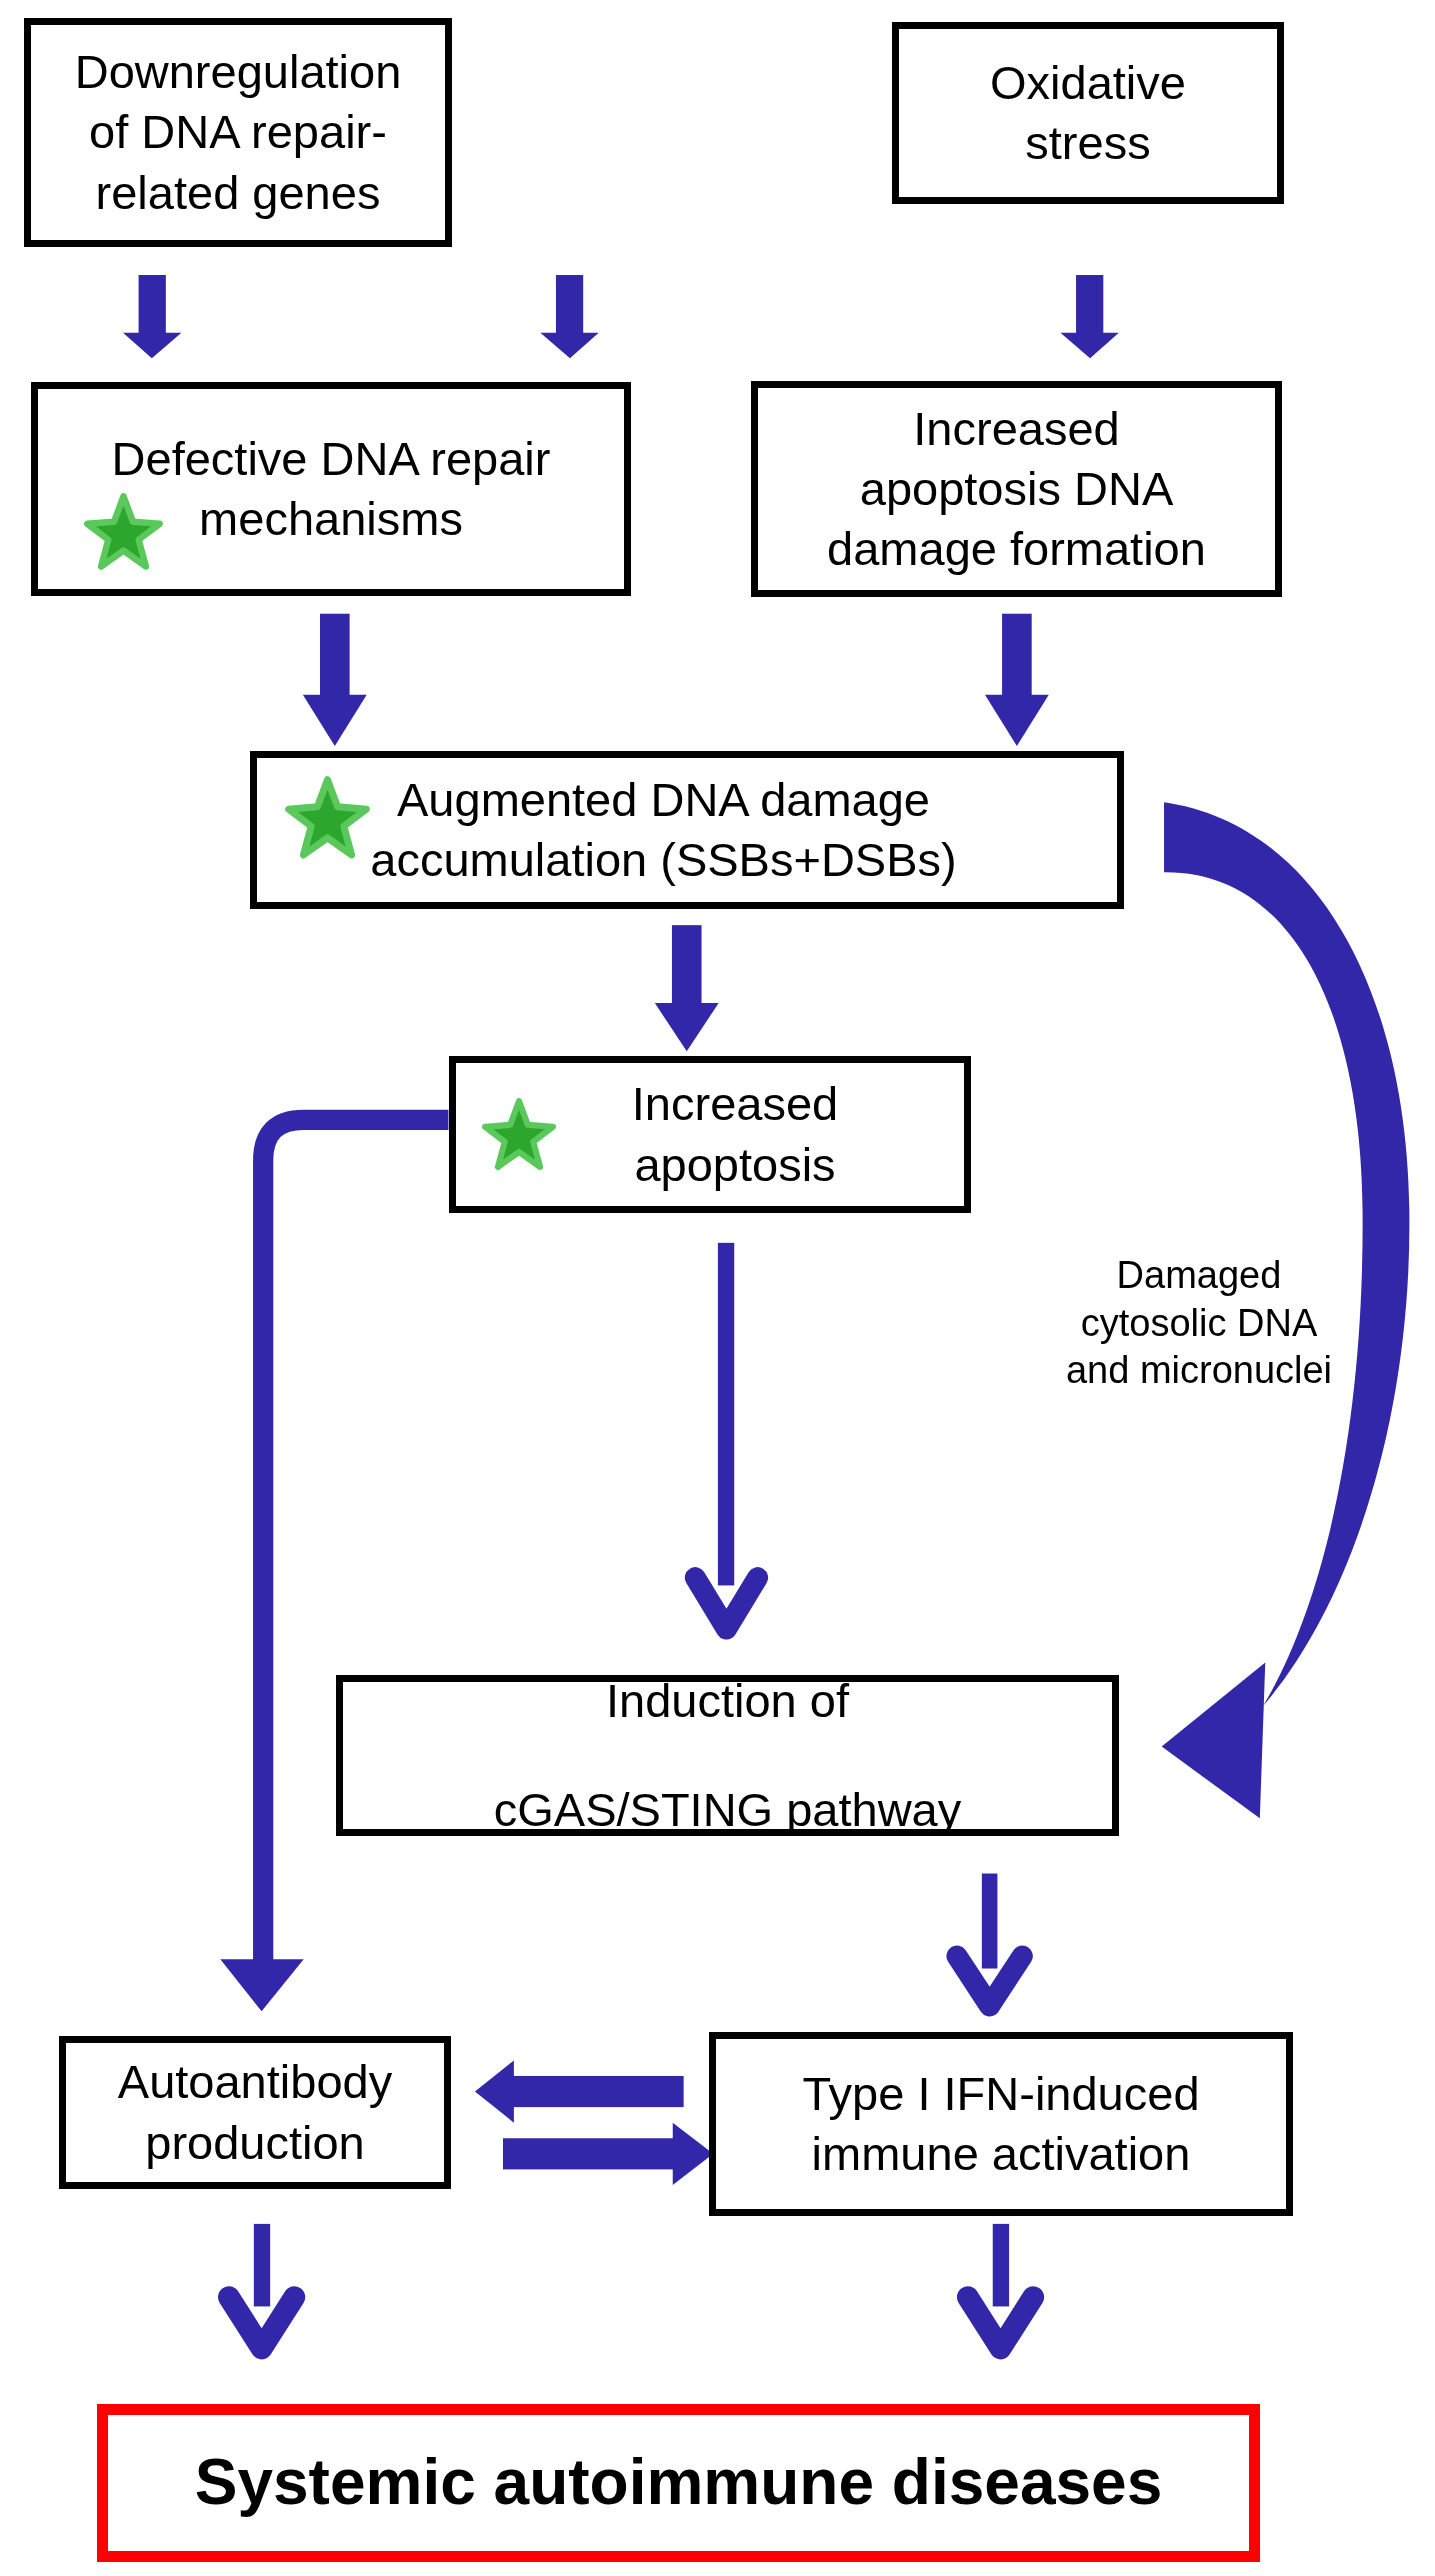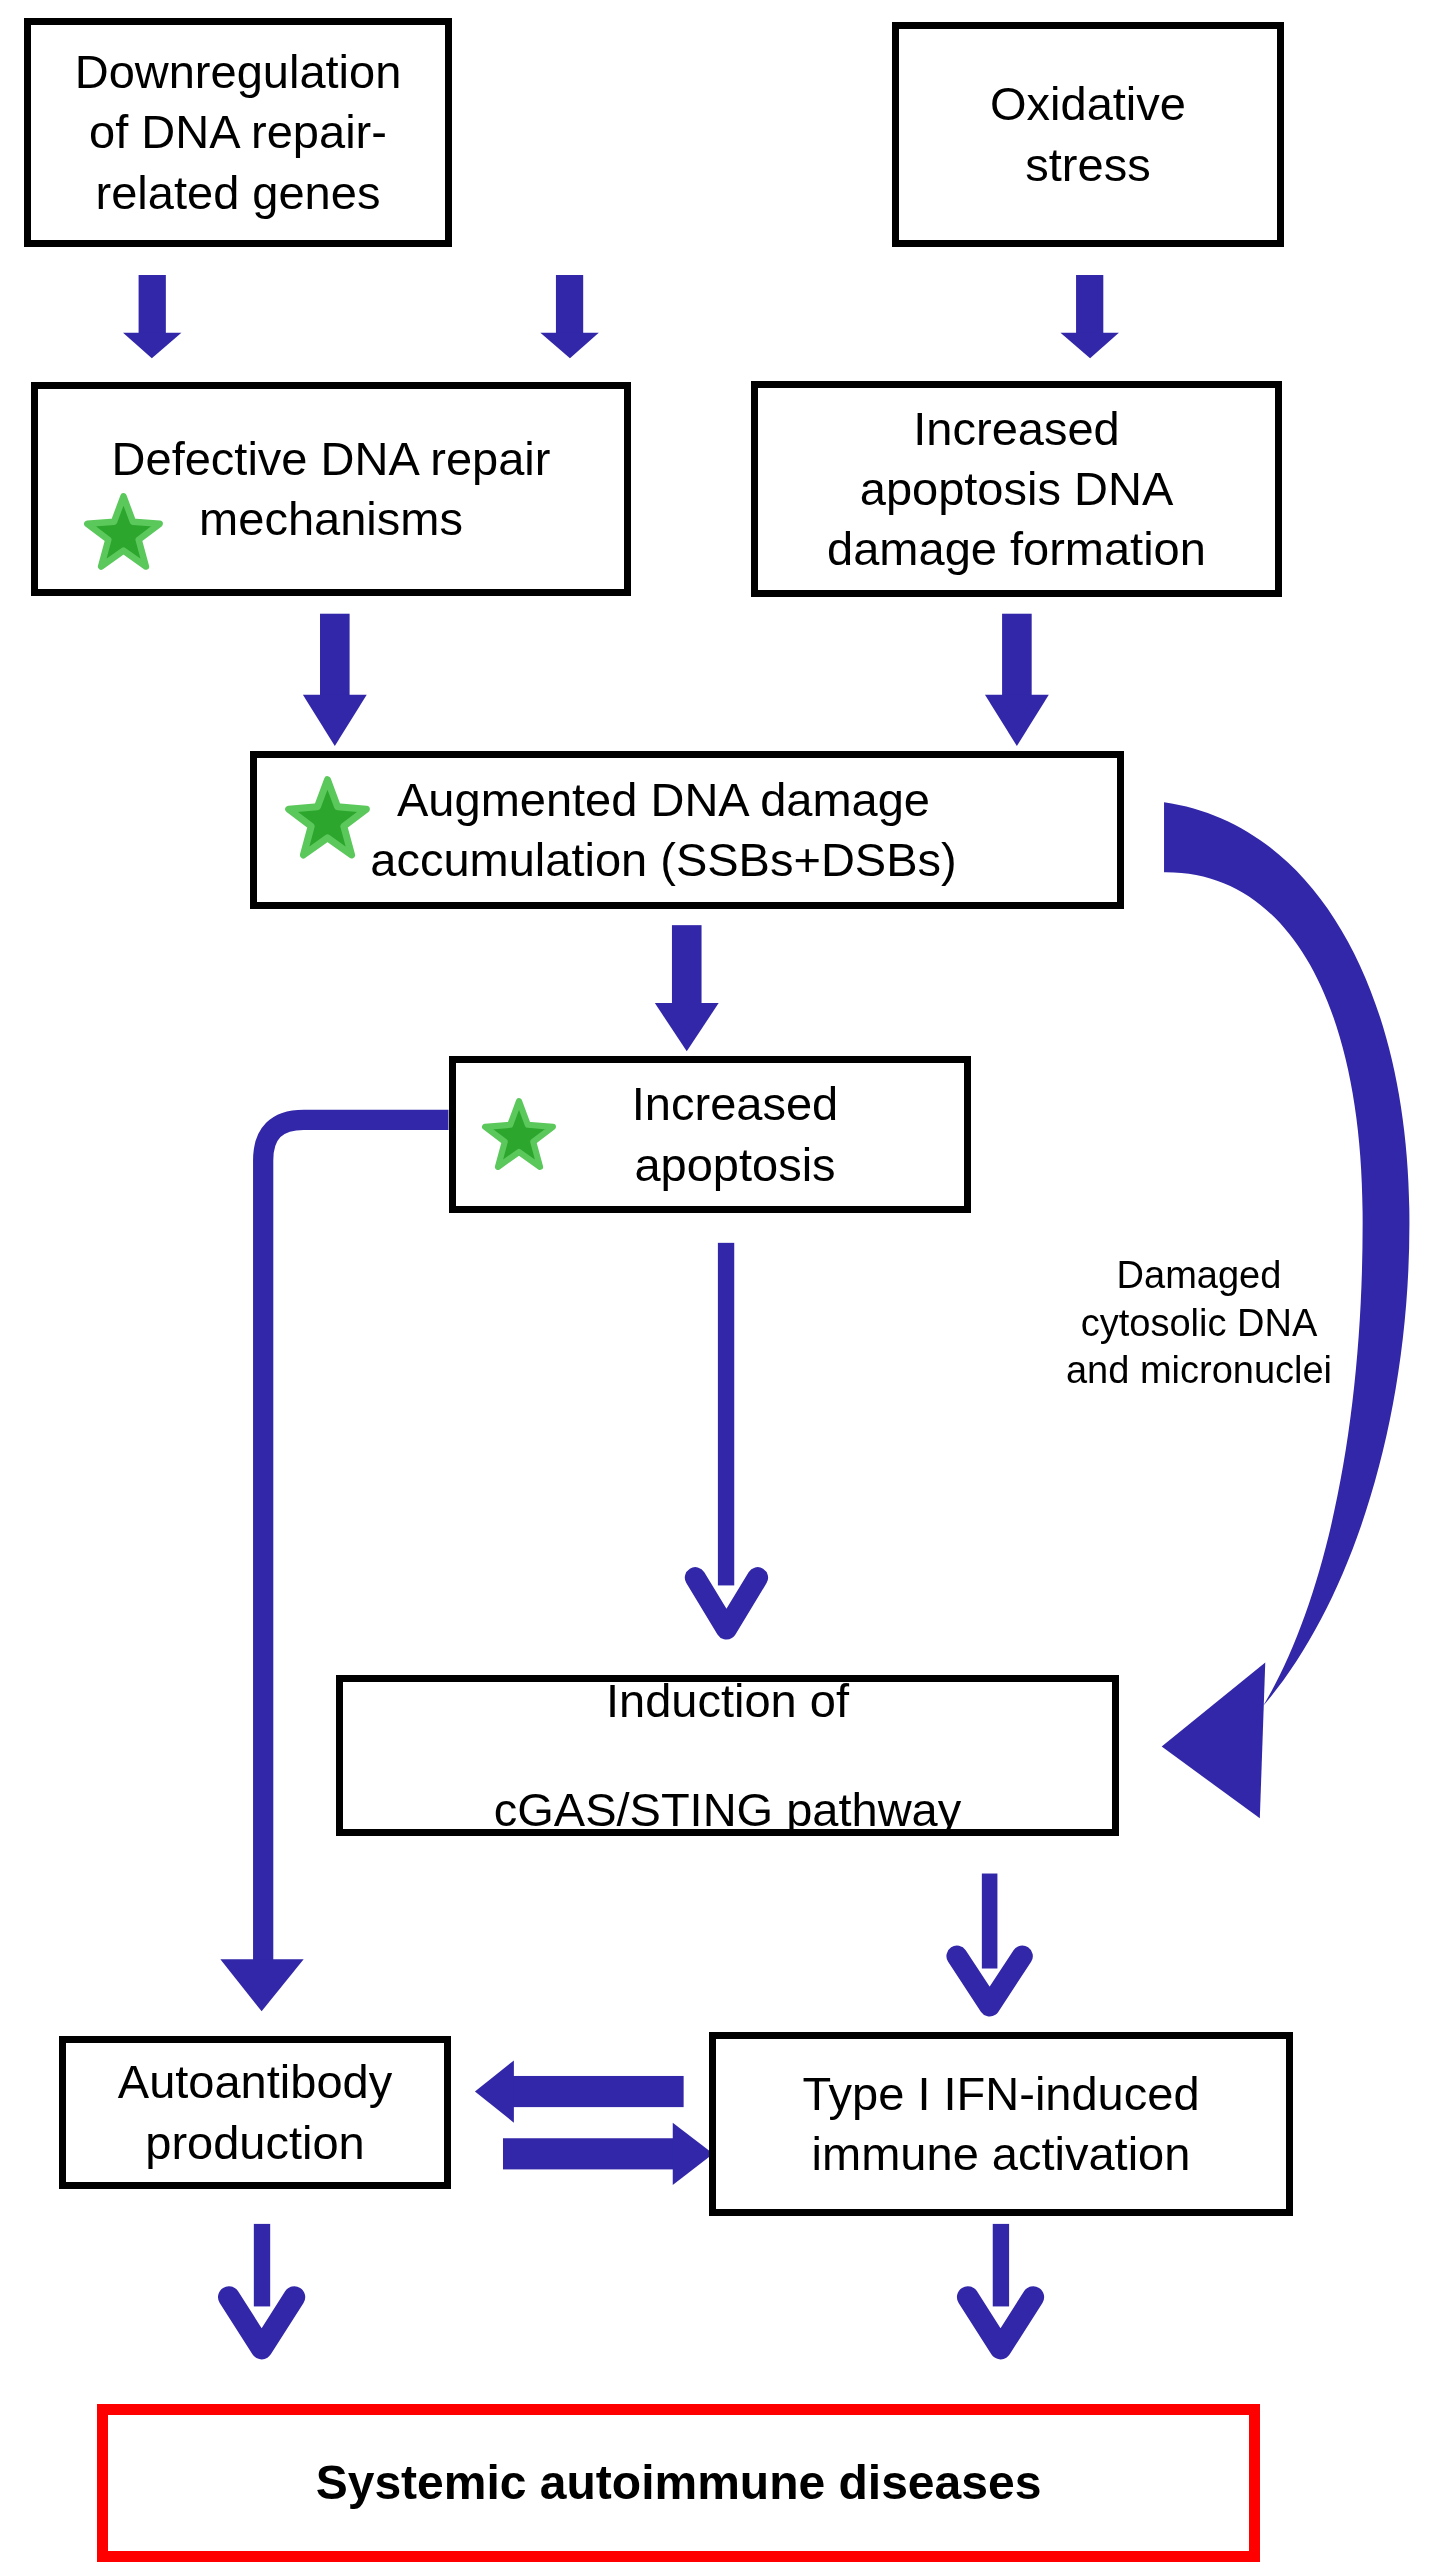--- a/index.html
+++ b/index.html
@@ -25,21 +25,21 @@
     background:#fff;
     display:flex;flex-direction:column;
     justify-content:center;align-items:center;
     text-align:center;
     font-size:47px;line-height:1.28;
   }
   .node .line{display:block;white-space:nowrap;}
   .node-alert{
     border:11px solid var(--alert-border);
     font-weight:bold;
-    font-size:48px;
+    font-size:64px;
   }
   .star{position:absolute;pointer-events:none;}
   .freelabel{
     position:absolute;
     font-size:38px;line-height:1.25;
     text-align:center;
   }
   .freelabel .line{display:block;white-space:nowrap;}
   #arrow-layer{position:absolute;left:0;top:0;pointer-events:none;}
 </style>
@@ -122,21 +122,21 @@
     </g>
   </svg>
 
   <div class="node" style="left:24px;top:18px;width:428px;height:229px;">
     <span class="line">Downregulation</span>
     <span class="line">of DNA repair-</span>
     <span class="line">related genes</span>
   </div>
 
 
-  <div class="node" style="left:892px;top:22px;width:392px;height:225px;">
+  <div class="node" style="left:892px;top:22px;width:392px;height:182px;">
     <span class="line">Oxidative</span>
     <span class="line">stress</span>
   </div>
 
   <div class="node" style="left:31px;top:382px;width:600px;height:214px;">
     <svg class="star" style="left:45px;top:103px;width:81px;height:81px;" viewBox="-6 -6 112 112">
       <polygon points="50,0 63,35 100,38 71,60 81,97 50,75 19,97 29,60 0,38 37,35" fill="var(--star-fill)" stroke="var(--star-edge)" stroke-width="9" stroke-linejoin="round"></polygon>
     </svg>
     <span class="line">Defective DNA repair</span>
     <span class="line">mechanisms</span>

